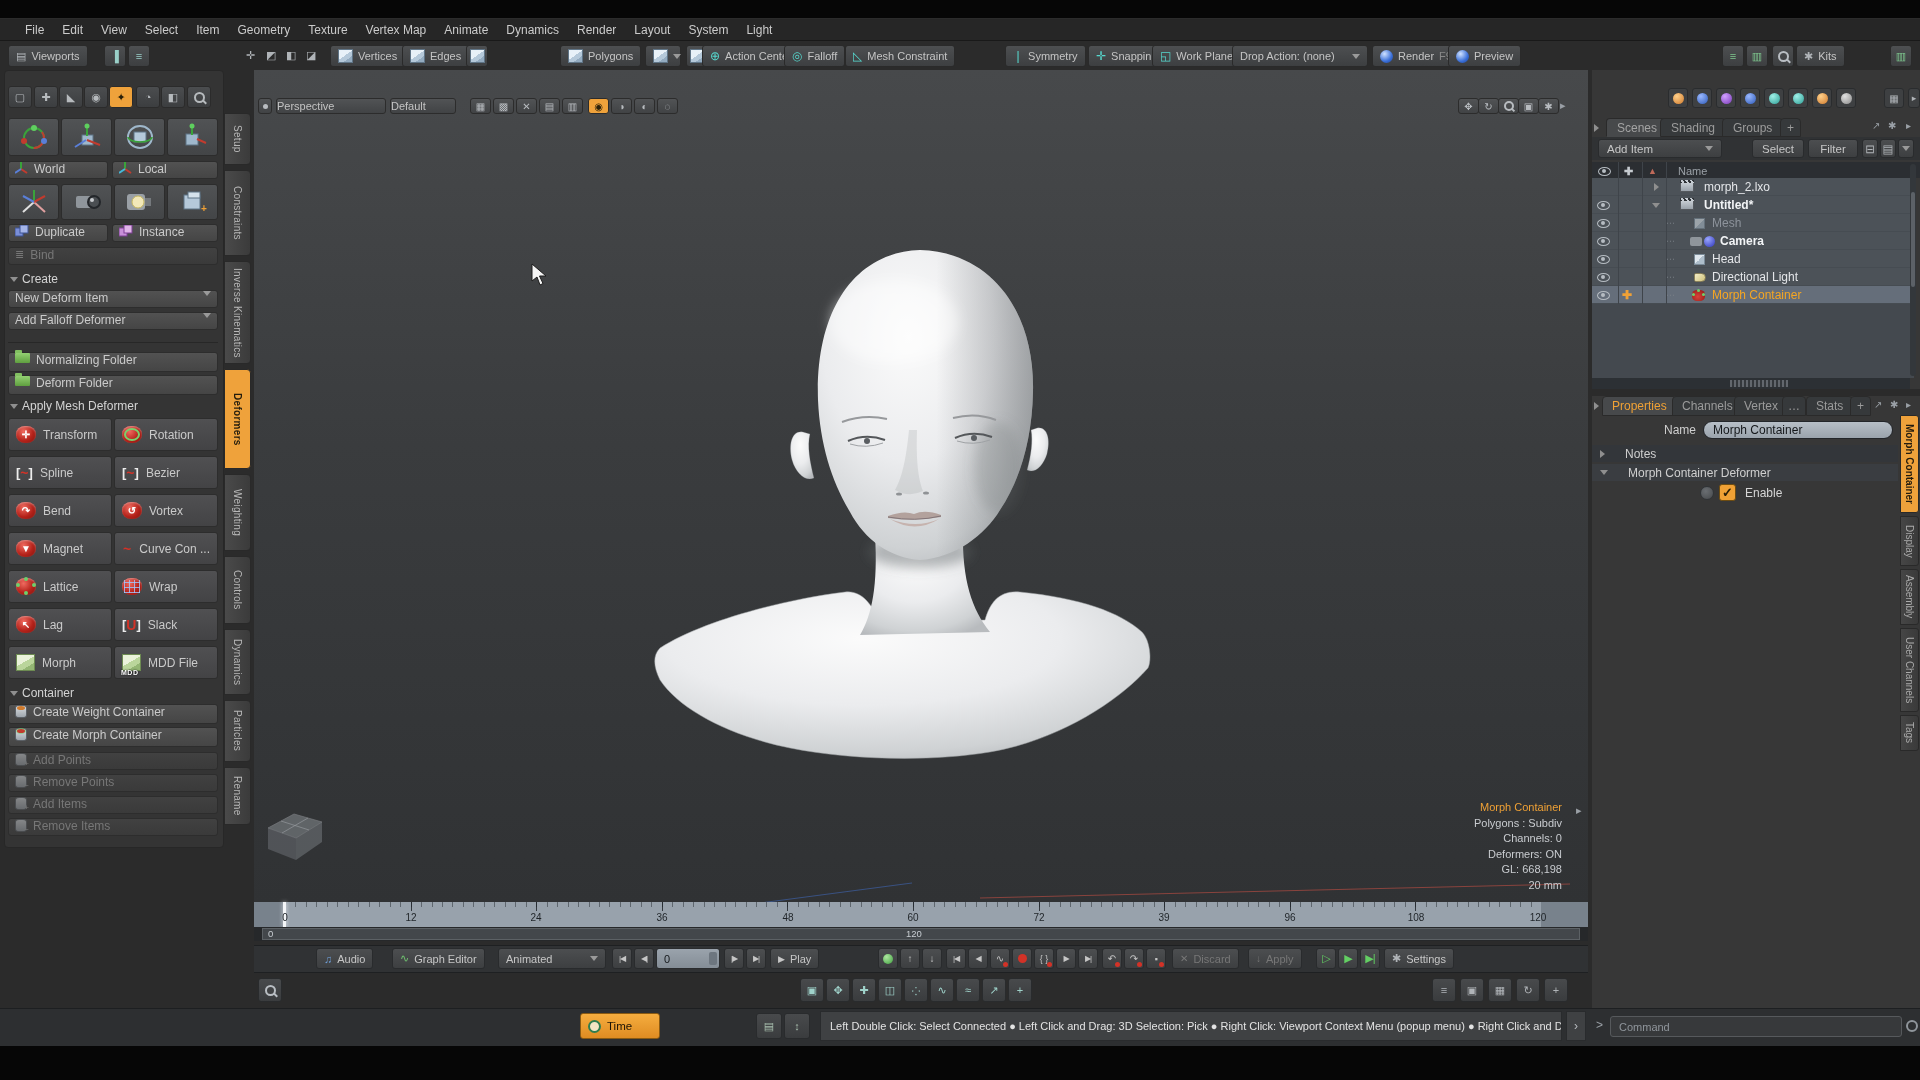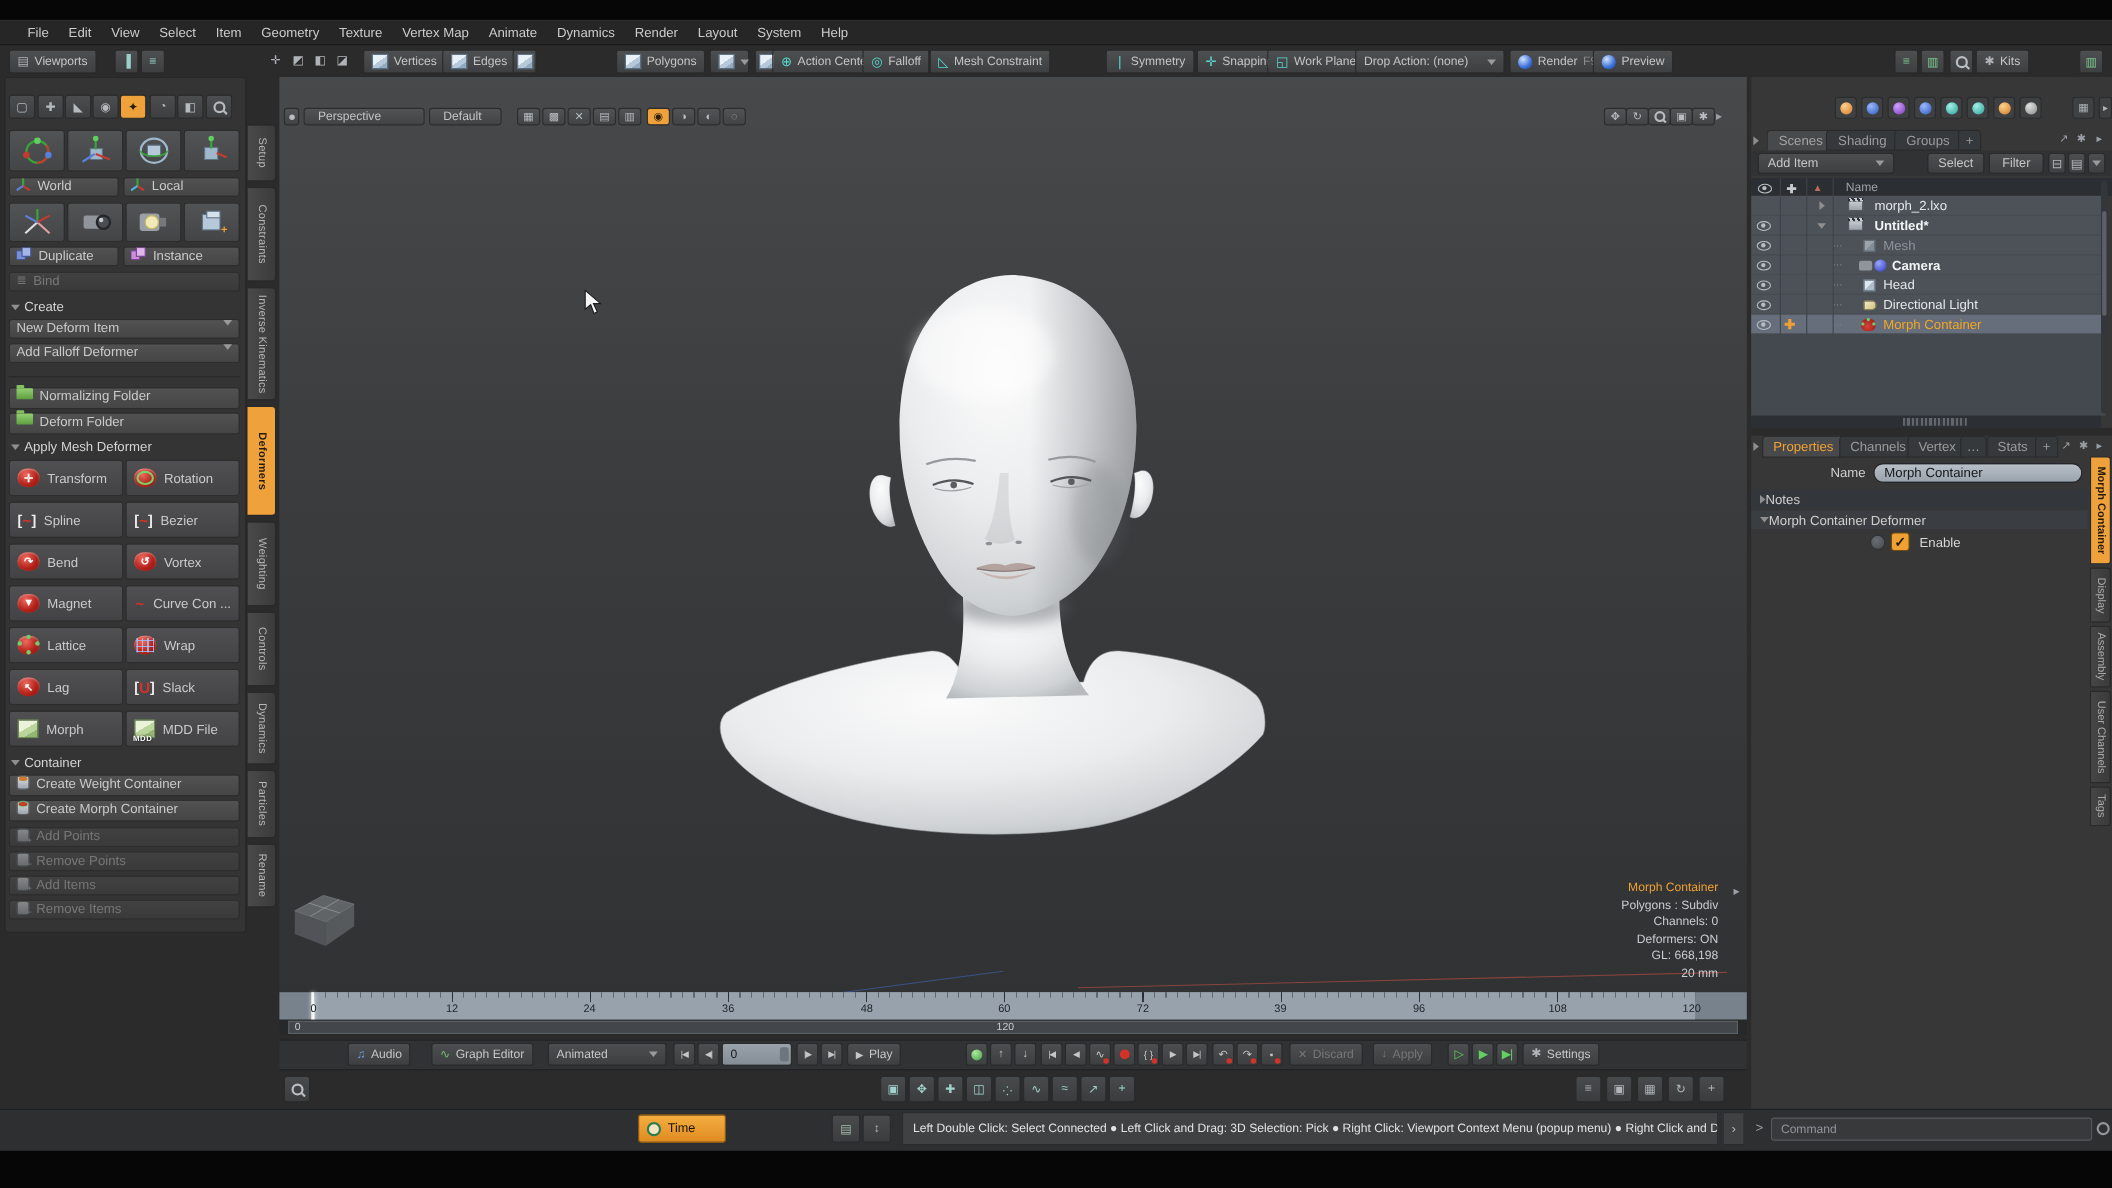--- a/index.html
+++ b/index.html
@@ -46,21 +46,21 @@
   .cyl{width:12px;height:13px;border-radius:4px/3px;background:linear-gradient(#d9dde0,#9fa6ad);border:1px solid #5c6167;position:relative;flex:none;box-sizing:border-box}
   .cyl.w::before{content:"";position:absolute;top:0;left:1px;right:1px;height:4px;border-radius:50%;background:#d07a2c}
   .cyl.m::before{content:"";position:absolute;top:0;left:1px;right:1px;height:4px;border-radius:50%;background:#c23b2e;box-shadow:0 0 0 1px rgba(110,208,110,.6)}
   .cyl.d{opacity:.45}
   .pm{position:absolute;right:-3px;bottom:-3px;font-size:8px;color:#bbb}
   
   .vtab{position:absolute;left:224px;width:27px;writing-mode:vertical-rl;display:flex;align-items:center;justify-content:center;background:linear-gradient(90deg,#4a4a4a,#3b3b3b);border:1px solid #292929;border-radius:0 4px 4px 0;font-size:10px;color:#b8b8b8;box-sizing:border-box;letter-spacing:.3px}
   .vtab.on{background:#efa23b;color:#231c0d;font-weight:bold}
   
   .vp{left:254px;top:70px;width:1334px;height:832px;background:linear-gradient(180deg,#47494b,#3a3c3e 45%,#303234)}
-  .vhb{position:absolute;top:98px;height:16px;background:linear-gradient(#515355,#414345);border:1px solid #2c2c2c;border-radius:3px;font-size:11px;color:#c3c3c3;display:flex;align-items:center;padding:0 12px;box-sizing:border-box;white-space:nowrap}
+  .vhb{position:absolute;top:98px;height:16px;background:linear-gradient(#515355,#414345);border:1px solid #2c2c2c;border-radius:3px;font-size:11px;color:#c3c3c3;display:flex;align-items:center;padding:0 0;box-sizing:border-box;white-space:nowrap}
   .vhi{position:absolute;top:98px;width:21px;height:16px;display:flex;align-items:center;justify-content:center;background:linear-gradient(#515355,#414345);border:1px solid #2c2c2c;border-radius:3px;color:#b8bcc0;font-size:10px;box-sizing:border-box}
   .vhi.on{background:#efa23b;color:#2a2009}
   .vinfo{position:absolute;right:358px;top:800px;text-align:right;font-size:11px;line-height:15.5px;color:#c9ccd0}
   .vinfo .hl{color:#f0a135}
   
   .tl{left:254px;top:902px;width:1334px;height:25px;background:#78828c}
   .tlin{position:absolute;left:31px;top:0;width:1256px;height:25px;background:#98a2ac;
     background-image:repeating-linear-gradient(90deg,rgba(25,30,35,.8) 0 1px,transparent 1px 125.6px),
                      repeating-linear-gradient(90deg,rgba(25,30,35,.45) 0 1px,transparent 1px 10.4667px);
     background-size:100% 9px,100% 5px;background-repeat:no-repeat}
@@ -113,21 +113,21 @@
   .imorph{width:13px;height:11px;background:radial-gradient(circle at 45% 60%,#d8433a,#8f1612);border-radius:40%;position:relative;flex:none}
   .imorph::after{content:"";position:absolute;width:3px;height:3px;border-radius:50%;background:#6dd06d;top:-1px;left:5px;box-shadow:-5px 4px 0 #6dd06d,5px 4px 0 #6dd06d}
   .dotsln{color:#7b8187;font-size:9px;letter-spacing:1px}
   .colline{position:absolute;top:162px;width:1px;height:142px;background:#3f444a}
   .vbar{position:absolute;left:1910px;top:164px;width:6px;height:212px;background:#33373b;border-radius:3px}
   .vbar::after{content:"";position:absolute;left:1px;right:1px;top:28px;height:95px;background:#5c6167;border-radius:2px}
   .hbar{position:absolute;left:1592px;top:378px;width:318px;height:11px;background:#2c3034}
   .hbar::after{content:"";position:absolute;left:138px;top:2px;width:58px;height:7px;background:repeating-linear-gradient(90deg,#62676d 0 2px,#34383c 2px 4px)}
   .ptab{position:absolute;top:396px;height:20px;display:flex;align-items:center;padding:0 9px;font-size:12px;color:#9b9b9b;background:#36393b;border:1px solid #2a2a2a;border-radius:4px 4px 0 0;box-sizing:border-box;white-space:nowrap}
   .ptab.on{background:#47494b;color:#f0a135}
-  .pstrip{position:absolute;left:1592px;width:306px;height:17px;background:#33363a;display:flex;align-items:center;gap:0;font-size:12px;color:#cfcfcf;padding-left:8px;box-sizing:border-box}
+  .pstrip{position:absolute;left:1592px;width:306px;height:17px;background:#33363a;display:flex;align-items:center;gap:20px;font-size:12px;color:#cfcfcf;padding-left:8px;box-sizing:border-box}
   .namefield{position:absolute;left:1703px;top:421px;width:190px;height:18px;background:linear-gradient(#b7bfc7,#9aa3ac);border:1px solid #23262a;border-radius:9px;color:#15181b;font-size:12px;display:flex;align-items:center;padding:0 9px;box-sizing:border-box}
   .chk{position:absolute;left:1719px;top:484px;width:17px;height:17px;background:#f0a135;border:1px solid #6e4c10;border-radius:3px;color:#2a1f08;font-size:13px;font-weight:bold;display:flex;align-items:center;justify-content:center;box-sizing:border-box}
   .chcirc{position:absolute;left:1700px;top:486px;width:14px;height:14px;border-radius:50%;background:radial-gradient(circle at 40% 35%,#6a6e72,#46494c);border:1px solid #303336;box-sizing:border-box}
   .pvt{position:absolute;left:1900px;width:19px;writing-mode:vertical-rl;display:flex;align-items:center;justify-content:center;background:linear-gradient(90deg,#464646,#3a3a3a);border:1px solid #292929;border-radius:0 3px 3px 0;font-size:10px;color:#ababab;box-sizing:border-box}
   .pvt.on{background:#efa23b;color:#241c0e;font-weight:bold}
   .lab{white-space:nowrap}
 </style>
 </head>
 <body>
 
@@ -141,21 +141,21 @@
     <span class="mi">Select</span>
     <span class="mi">Item</span>
     <span class="mi">Geometry</span>
     <span class="mi">Texture</span>
     <span class="mi">Vertex Map</span>
     <span class="mi">Animate</span>
     <span class="mi">Dynamics</span>
     <span class="mi">Render</span>
     <span class="mi">Layout</span>
     <span class="mi">System</span>
-    <span class="mi">Help</span>
+    <span class="mi">Light</span>
   </div>
 
   <div class="tb" style="left:8px">
     <span class="grayic">▤</span>
     <span>Viewports</span>
   </div>
   <div class="smic" style="left:104px">▐</div>
   <div class="smic" style="left:128px">≡</div>
 
   <span class="abs grayic" style="left:246px;top:50px">✛</span>

